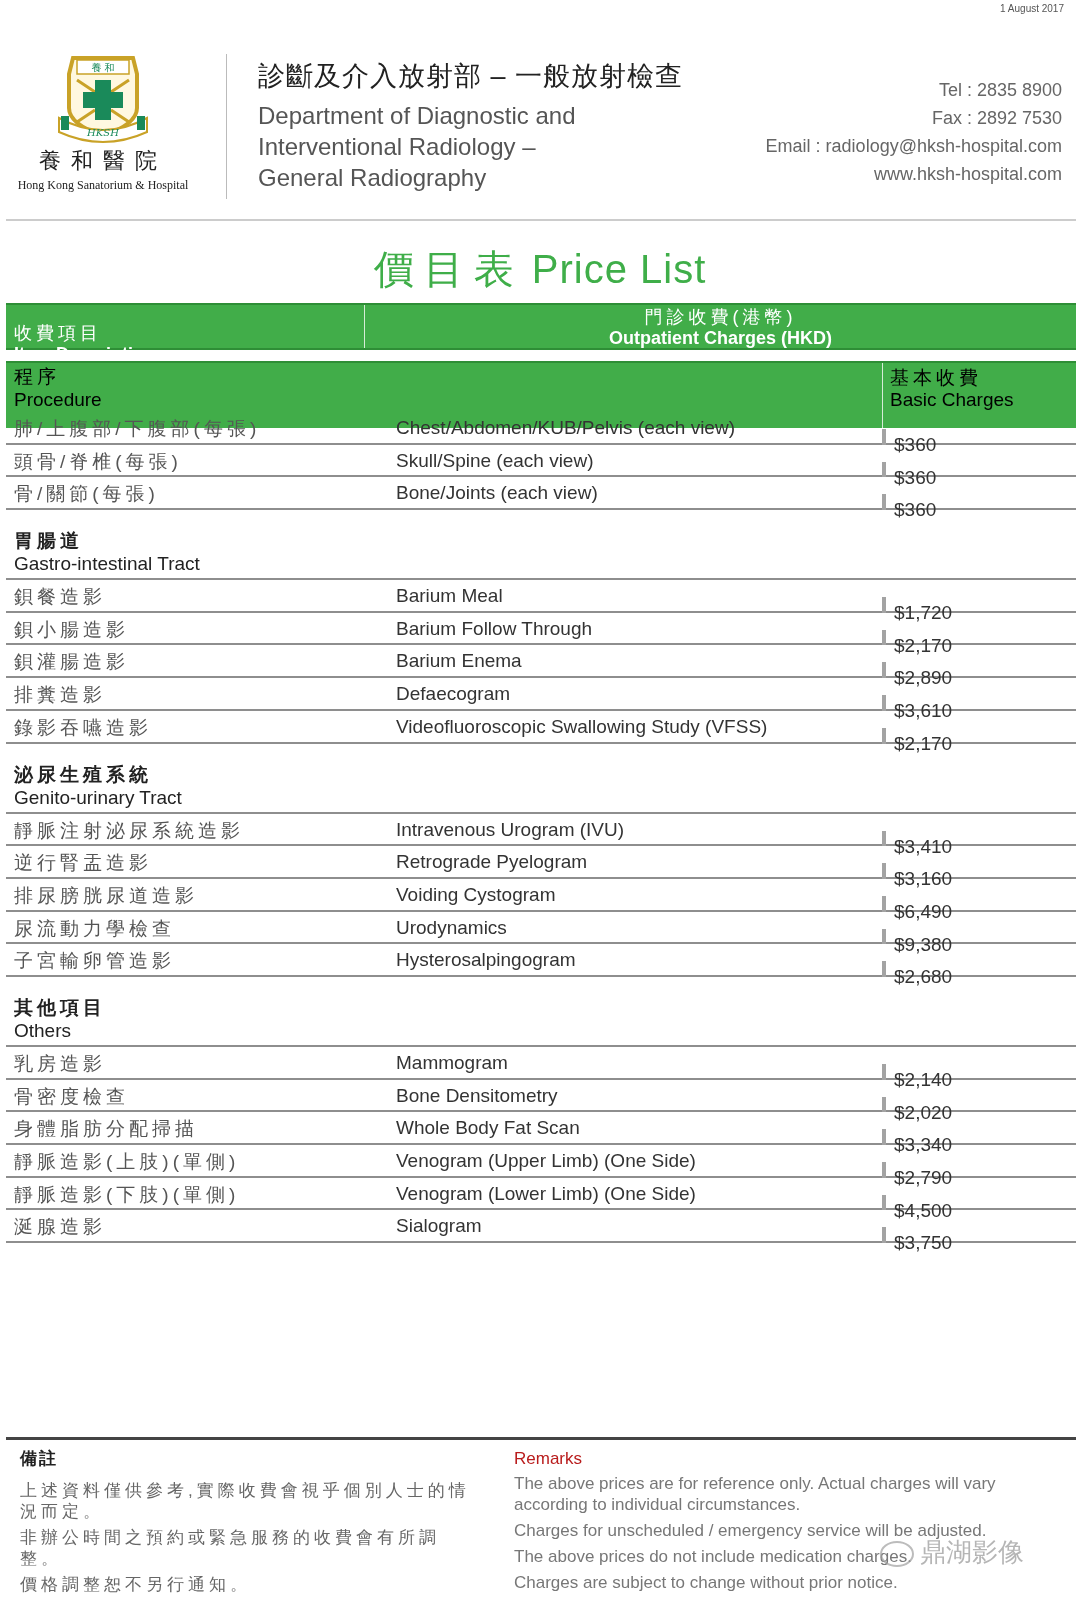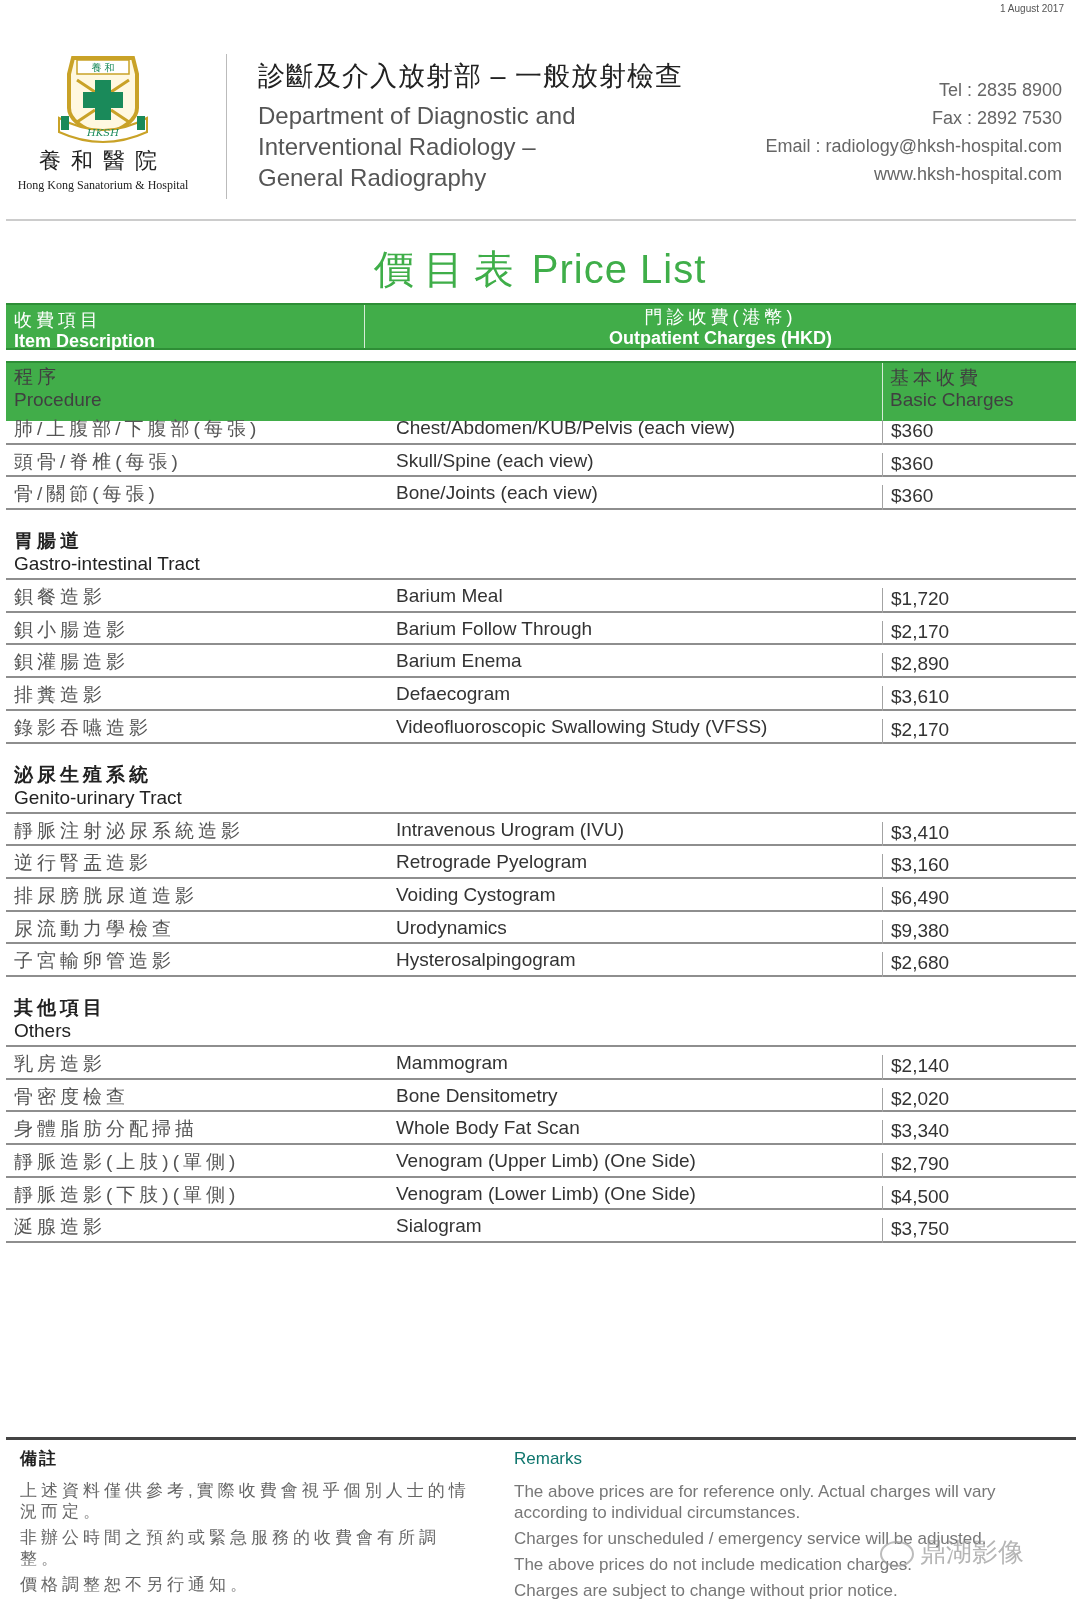--- a/index.html
+++ b/index.html
@@ -21,46 +21,46 @@
   .dept-en { font-size: 24px; color: #555; line-height: 31px; margin-top: 6px; font-weight: 300; }
   .contact { position: absolute; right: 18px; top: 36px; text-align: right; font-size: 18px; color: #666; line-height: 28px; }
   .hrule { position: absolute; left: 6px; right: 4px; top: 219px; height: 2px; background: #ccc; }
 
   
   .title { position: absolute; top: 242px; left: 0; width: 1080px; text-align: center; font-size: 40px; color: #3fae49; letter-spacing: 1px; }
   .title .cn { letter-spacing: 10px; margin-right: 8px; }
 
   
   .bar1 { position: absolute; left: 6px; right: 4px; top: 303px; height: 47px; background: #41ad49; border-top: 2px solid #2e8e36; border-bottom: 2px solid #2e8e36; color: #fff; }
-  .bar1 .col1 { position: absolute; left: 8px; top: 5px; font-size: 18px; line-height: 21px; }
+  .bar1 .col1 { position: absolute; left: 8px; top: 18px; font-size: 18px; line-height: 21px; }
   .bar1 .sep { position: absolute; left: 358px; top: 0; bottom: 0; width: 1px; background: #d6ecd7; }
   .bar1 .col2 { position: absolute; left: 359px; right: 0; top: 2px; text-align: center; font-size: 18px; line-height: 21px; }
-  .bar2 { position: absolute; left: 6px; right: 4px; top: 361px; height: 60px; background: #41ad49; border-top: 2px solid #2e8e36; color: #404040; }
+  .bar2 { position: absolute; left: 6px; right: 4px; top: 361px; height: 67px; background: #41ad49; border-top: 2px solid #2e8e36; color: #000000; }
   .bar2 .col1 { position: absolute; left: 8px; top: 2px; font-size: 19px; line-height: 23px; }
   .bar2 .sep { position: absolute; left: 876px; top: 0; bottom: 0; width: 1px; background: #d6ecd7; }
   .bar2 .col3 { position: absolute; left: 884px; top: 4px; font-size: 19px; line-height: 22px; }
   .cn-spaced { letter-spacing: 4px; }
 
   
   .rows { position: absolute; left: 6px; right: 4px; top: 412px; }
   .row { position: relative; height: 32.7px; border-bottom: 2px solid #8e8e8e; font-size: 19px; color: #333; }
   .row .cn { position: absolute; left: 8px; top: 4px; letter-spacing: 4px; color: #555; }
   .row .en { position: absolute; left: 390px; top: 5px; }
-  .row .price { position: absolute; left: 876px; top: 8px; bottom: -2px; border-left: 1px solid #a3a3a3; padding-left: 8px; width: 194px; }
+  .row .price { position: absolute; left: 876px; top: 17px; bottom: -2px; border-left: 4px solid #a3a3a3; padding-left: 8px; padding-top: 5px; width: 194px; }
   .section { position: relative; height: 70px; border-bottom: 2px solid #8e8e8e; font-size: 19px; color: #222; }
   .section .cn { position: absolute; left: 8px; top: 18px; letter-spacing: 4px; font-weight: bold; }
   .section .en { position: absolute; left: 8px; top: 43px; }
 
   
   .rem-rule { position: absolute; left: 6px; right: 4px; top: 1437px; height: 3px; background: #444; }
   .rem-cn { position: absolute; left: 20px; top: 1447px; width: 460px; font-size: 17px; color: #666; }
   .rem-cn .head { font-weight: bold; color: #222; margin-bottom: 10px; letter-spacing: 2px; }
   .rem-cn p { letter-spacing: 4px; line-height: 21px; margin-bottom: 5px; }
   .rem-en { position: absolute; left: 514px; top: 1449px; width: 540px; font-size: 17px; color: #777; }
-  .rem-en .head { color: #0f766e; margin-bottom: 12px; }
+  .rem-en .head { color: #b91c1c; margin-bottom: 4px; }
   .rem-en p { line-height: 21px; margin-bottom: 5px; }
   .watermark { position: absolute; left: 880px; top: 1535px; font-size: 26px; color: rgba(150,150,150,0.7); }
   .watermark .bubble { display: inline-block; width: 34px; height: 26px; border: 2px solid rgba(160,160,160,0.7); border-radius: 50%; vertical-align: middle; margin-right: 6px; }
 </style>
 </head>
 <body>
 
 <div class="date">1 August 2017</div>
 
 <div class="header">

